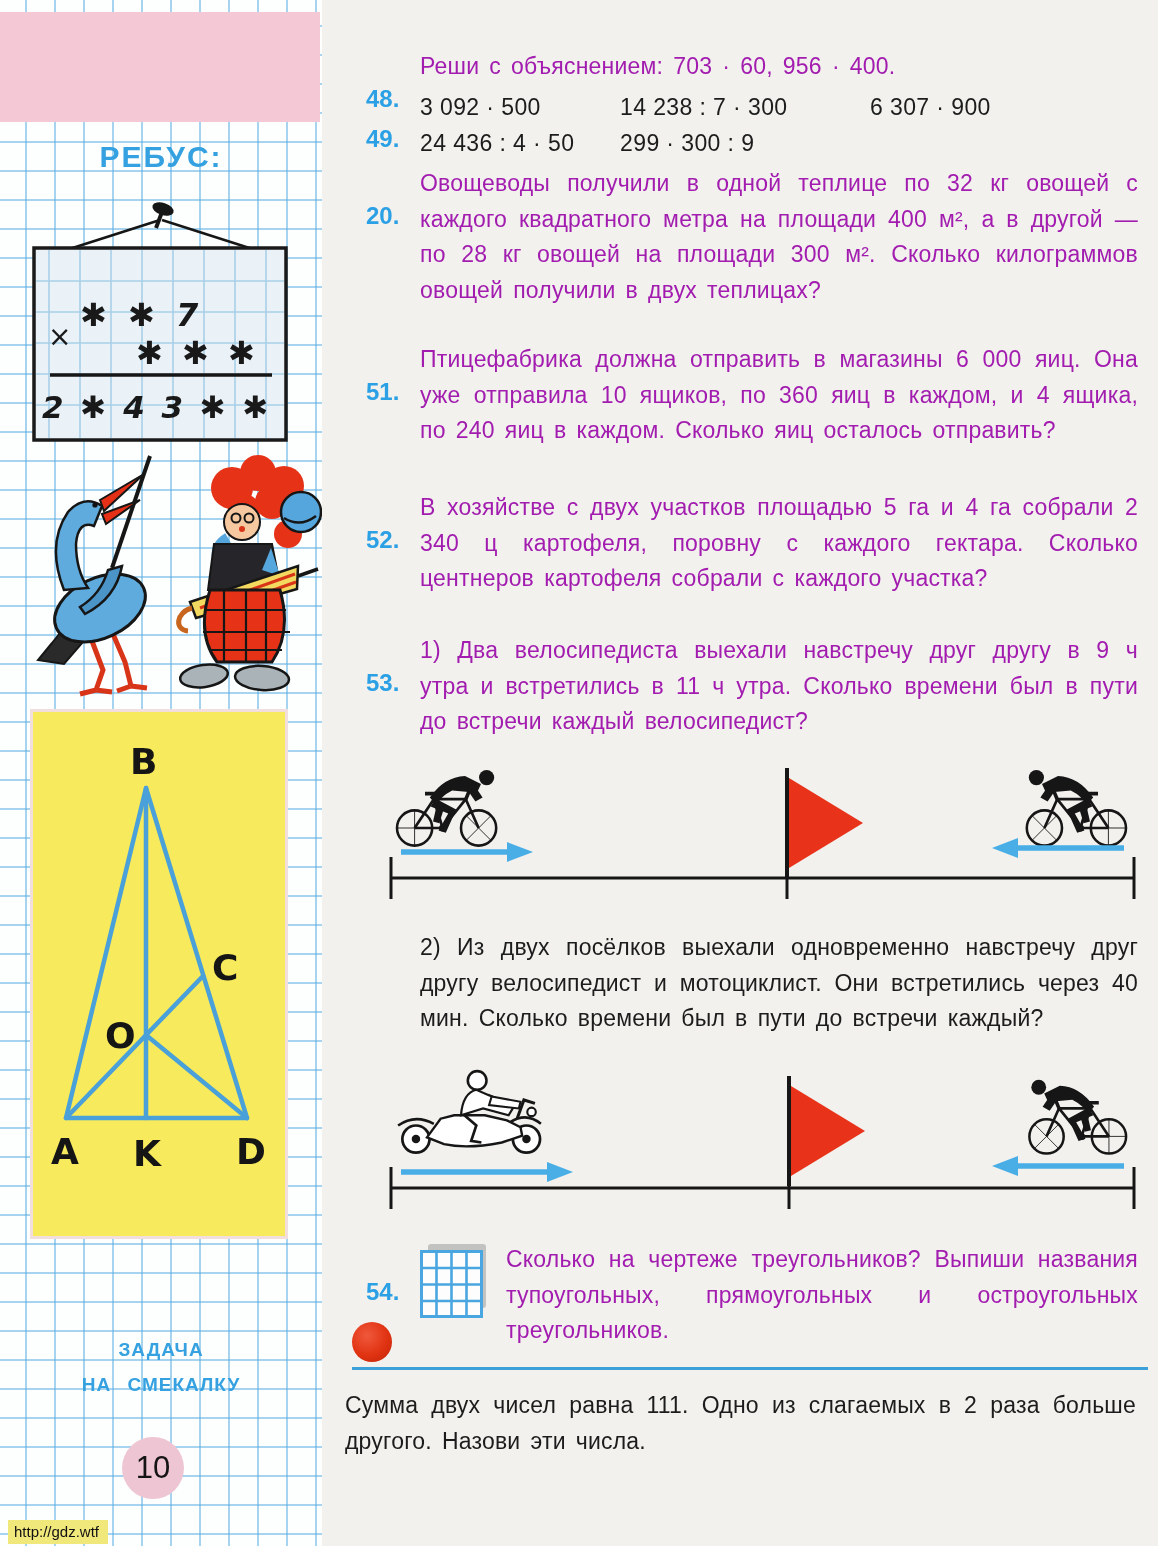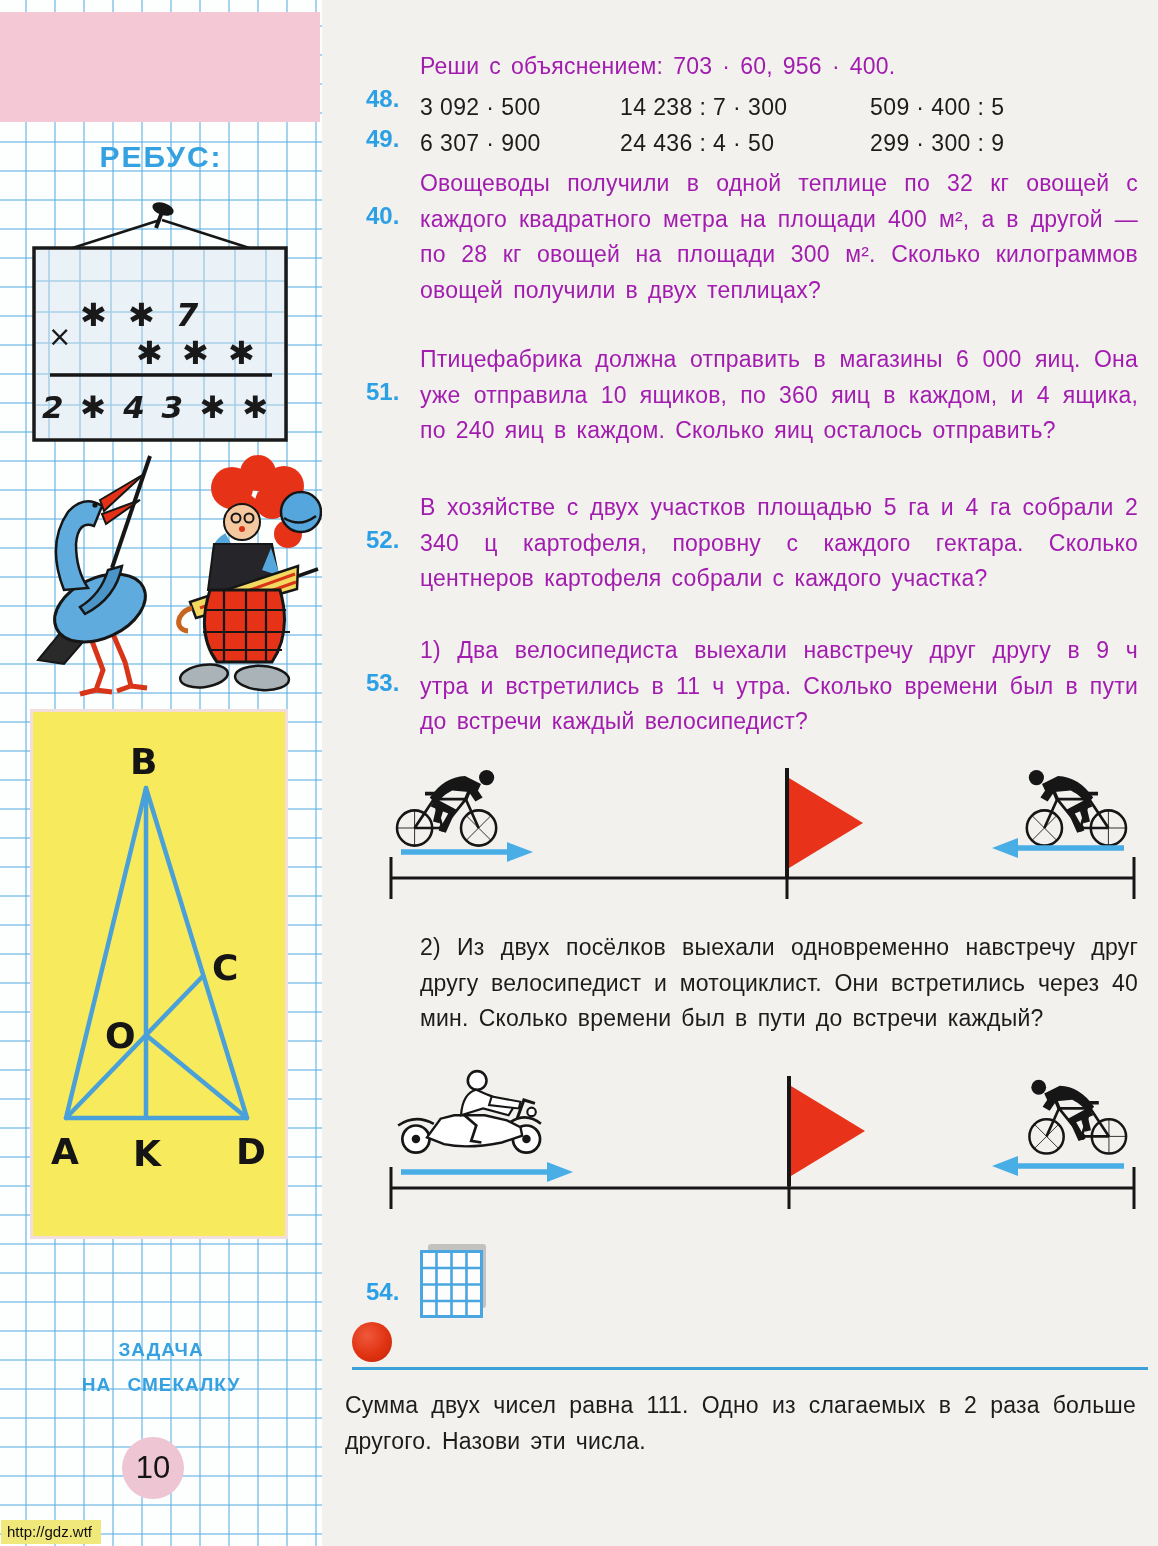--- a/index.html
+++ b/index.html
@@ -34,21 +34,21 @@
     position:absolute;left:0;top:1332px;width:100%;text-align:center;
     color:#35a1e0;font-weight:bold;font-size:19px;line-height:35px;letter-spacing:1px;
   }
   .smekalka .l2{word-spacing:10px;}
   .page-circle{
     position:absolute;left:122px;top:1437px;width:62px;height:62px;border-radius:50%;
     background:#eec5d3;display:flex;align-items:center;justify-content:center;
     font-size:31px;color:#141414;
   }
   .watermark{
-    position:absolute;left:1px;top:1520px;background:#f1e87c;color:#101010;
+    position:absolute;left:8px;top:1520px;background:#f1e87c;color:#101010;
     font-size:15px;padding:3px 9px 4px 6px;z-index:5;
   }
   
   .prob{position:absolute;left:366px;right:20px;display:flex;align-items:flex-start;}
   .num{
     flex:0 0 54px;color:#2ba0e4;font-weight:bold;font-size:24px;line-height:35.5px;margin-top:32px;
   }
   .txt{
     flex:1;font-size:23px;line-height:35.5px;text-align:justify;
     letter-spacing:.2px;word-spacing:3.5px;color:#a21caf;
@@ -189,29 +189,28 @@
   <div class="prob" style="top:49px">
     <div class="num">48.</div>
     <div class="txt">Реши с объяснением: 703 · 60, 956 · 400.</div>
   </div>
 
   <div class="prob" style="top:89px">
     <div class="num">49.</div>
     <div class="expr-grid">
       <div>3 092 · 500</div>
       <div>14 238 : 7 · 300</div>
-      <div>509 · 400 : 5</div>
       <div>6 307 · 900</div>
       <div>24 436 : 4 · 50</div>
       <div>299 · 300 : 9</div>
     </div>
   </div>
 
   <div class="prob" style="top:166px">
-    <div class="num">40.</div>
+    <div class="num">20.</div>
     <div class="txt">Овощеводы получили в одной теплице по 32 кг овощей с каждого квадратного метра на площади 400 м², а в другой — по 28 кг овощей на площади 300 м². Сколько килограммов овощей получили в двух теплицах?</div>
   </div>
 
   <div class="prob" style="top:342px">
     <div class="num">51.</div>
     <div class="txt">Птицефабрика должна отправить в магазины 6 000 яиц. Она уже отправила 10 ящиков, по 360 яиц в каждом, и 4 ящика, по 240 яиц в каждом. Сколько яиц осталось отправить?</div>
   </div>
 
   <div class="prob" style="top:490px">
     <div class="num">52.</div>
@@ -314,20 +313,21 @@
       </g>
   </svg>
 
   <div class="prob" style="top:1242px">
     <div class="num">54.</div>
     <svg class="p54-icon" width="66" height="74" viewBox="0 0 66 74">
       <rect x="8" y="0" width="58" height="64" rx="3" fill="#9b9b9b" opacity="0.55"></rect>
       <rect x="1.5" y="7.5" width="60" height="65" fill="#fdfdfd" stroke="#4aa6e0" stroke-width="3"></rect>
       <path d="M16.5,7.5V72.5 M31.5,7.5V72.5 M46.5,7.5V72.5 M1.5,24H61.5 M1.5,40.5H61.5 M1.5,57H61.5" stroke="#4aa6e0" stroke-width="2.6" fill="none"></path>
     </svg>
+    <div class="txt">Сколько на чертеже треугольников? Выпиши названия тупоугольных, прямоугольных и остроугольных треугольников.</div>
   </div>
 
   <div class="red-dot"></div>
   <div class="divider"></div>
 
   <div class="footer-text">Сумма двух чисел равна 111. Одно из слагаемых в 2 раза больше другого. Назови эти числа.</div>
 </main>
 
 <div class="watermark">http://gdz.wtf</div>
 

